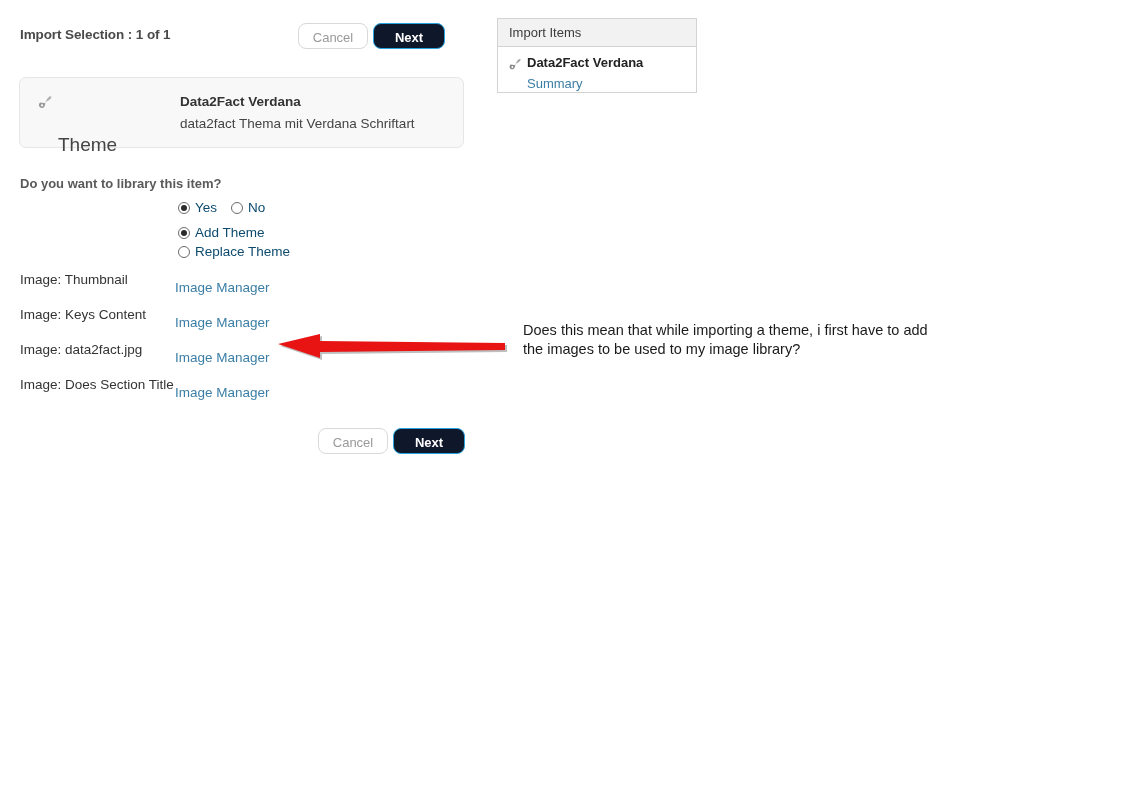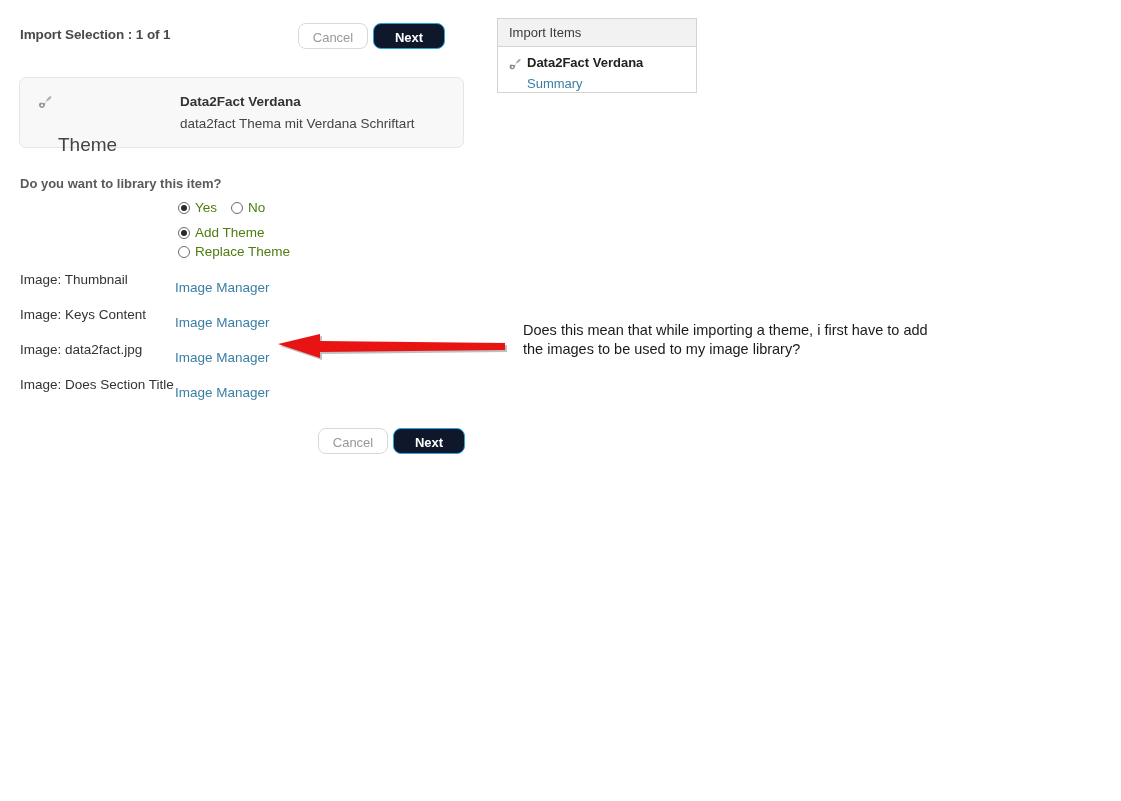--- a/index.html
+++ b/index.html
@@ -112,21 +112,21 @@
     position: absolute;
     left: 20px;
     top: 176px;
     font-size: 13px;
     font-weight: bold;
     color: #5a5a5a;
   }
   .radio-line {
     position: absolute;
     font-size: 13.5px;
-    color: #4d7c0f;
+    color: #0c4a6e;
     white-space: nowrap;
   }
   #yesno-line { left: 178px; top: 200px; }
   #add-theme-line { left: 178px; top: 225px; }
   #replace-theme-line { left: 178px; top: 244px; }
 
   .radio {
     display: inline-block;
     width: 12px;
     height: 12px;

